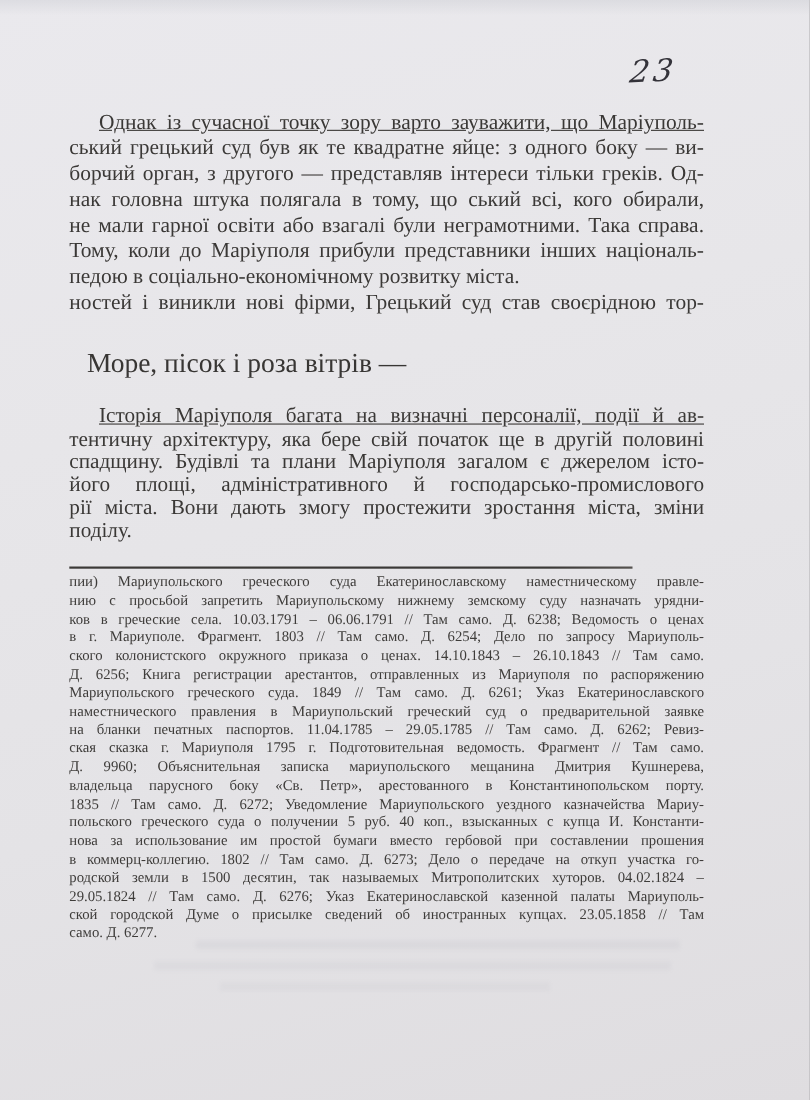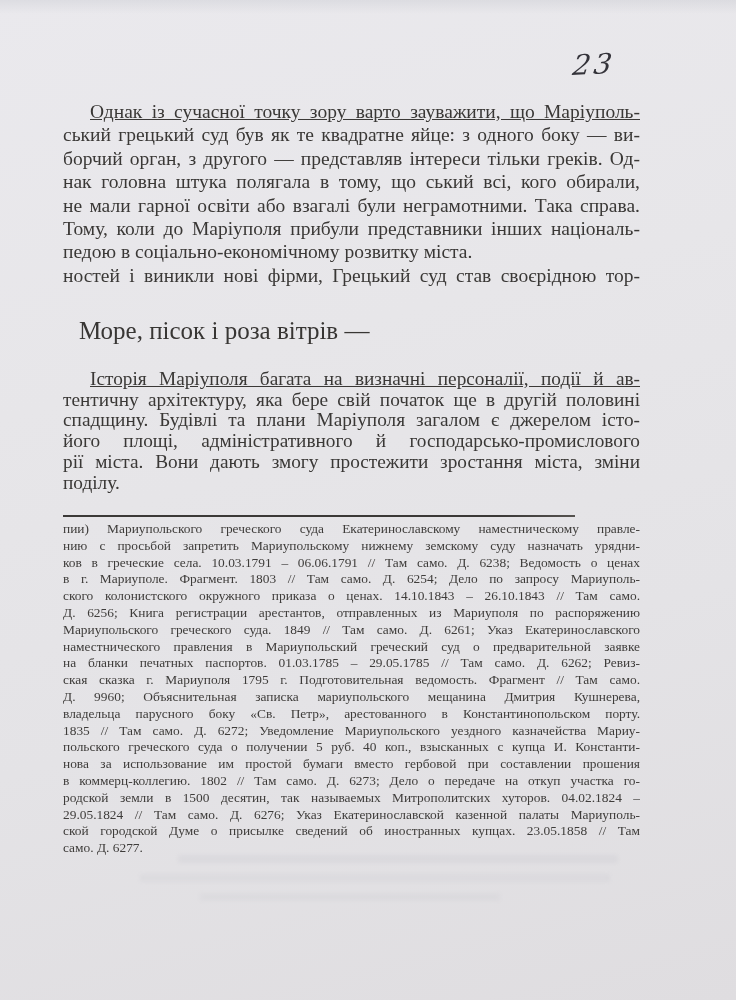--- a/index.html
+++ b/index.html
@@ -135,21 +135,21 @@
 
   <div class="column footnote">
       <div class="tline">пии) Мариупольского греческого суда Екатеринославскому наместническому правле-</div>
       <div class="tline">нию с просьбой запретить Мариупольскому нижнему земскому суду назначать урядни-</div>
       <div class="tline">ков в греческие села. 10.03.1791 – 06.06.1791 // Там само. Д. 6238; Ведомость о ценах</div>
       <div class="tline">в г. Мариуполе. Фрагмент. 1803 // Там само. Д. 6254; Дело по запросу Мариуполь-</div>
       <div class="tline">ского колонистского окружного приказа о ценах. 14.10.1843 – 26.10.1843 // Там само.</div>
       <div class="tline">Д. 6256; Книга регистрации арестантов, отправленных из Мариуполя по распоряжению</div>
       <div class="tline">Мариупольского греческого суда. 1849 // Там само. Д. 6261; Указ Екатеринославского</div>
       <div class="tline">наместнического правления в Мариупольский греческий суд о предварительной заявке</div>
-      <div class="tline">на бланки печатных паспортов. 01.03.1785 – 29.05.1785 // Там само. Д. 6262; Ревиз-</div>
+      <div class="tline">на бланки печатных паспортов. 11.04.1785 – 29.05.1785 // Там само. Д. 6262; Ревиз-</div>
       <div class="tline">ская сказка г. Мариуполя 1795 г. Подготовительная ведомость. Фрагмент // Там само.</div>
       <div class="tline">Д. 9960; Объяснительная записка мариупольского мещанина Дмитрия Кушнерева,</div>
       <div class="tline">владельца парусного боку «Св. Петр», арестованного в Константинопольском порту.</div>
       <div class="tline">1835 // Там само. Д. 6272; Уведомление Мариупольского уездного казначейства Мариу-</div>
       <div class="tline">польского греческого суда о получении 5 руб. 40 коп., взысканных с купца И. Константи-</div>
       <div class="tline">нова за использование им простой бумаги вместо гербовой при составлении прошения</div>
       <div class="tline">в коммерц-коллегию. 1802 // Там само. Д. 6273; Дело о передаче на откуп участка го-</div>
       <div class="tline">родской земли в 1500 десятин, так называемых Митрополитских хуторов. 04.02.1824 –</div>
       <div class="tline">29.05.1824 // Там само. Д. 6276; Указ Екатеринославской казенной палаты Мариуполь-</div>
       <div class="tline">ской городской Думе о присылке сведений об иностранных купцах. 23.05.1858 // Там</div>

